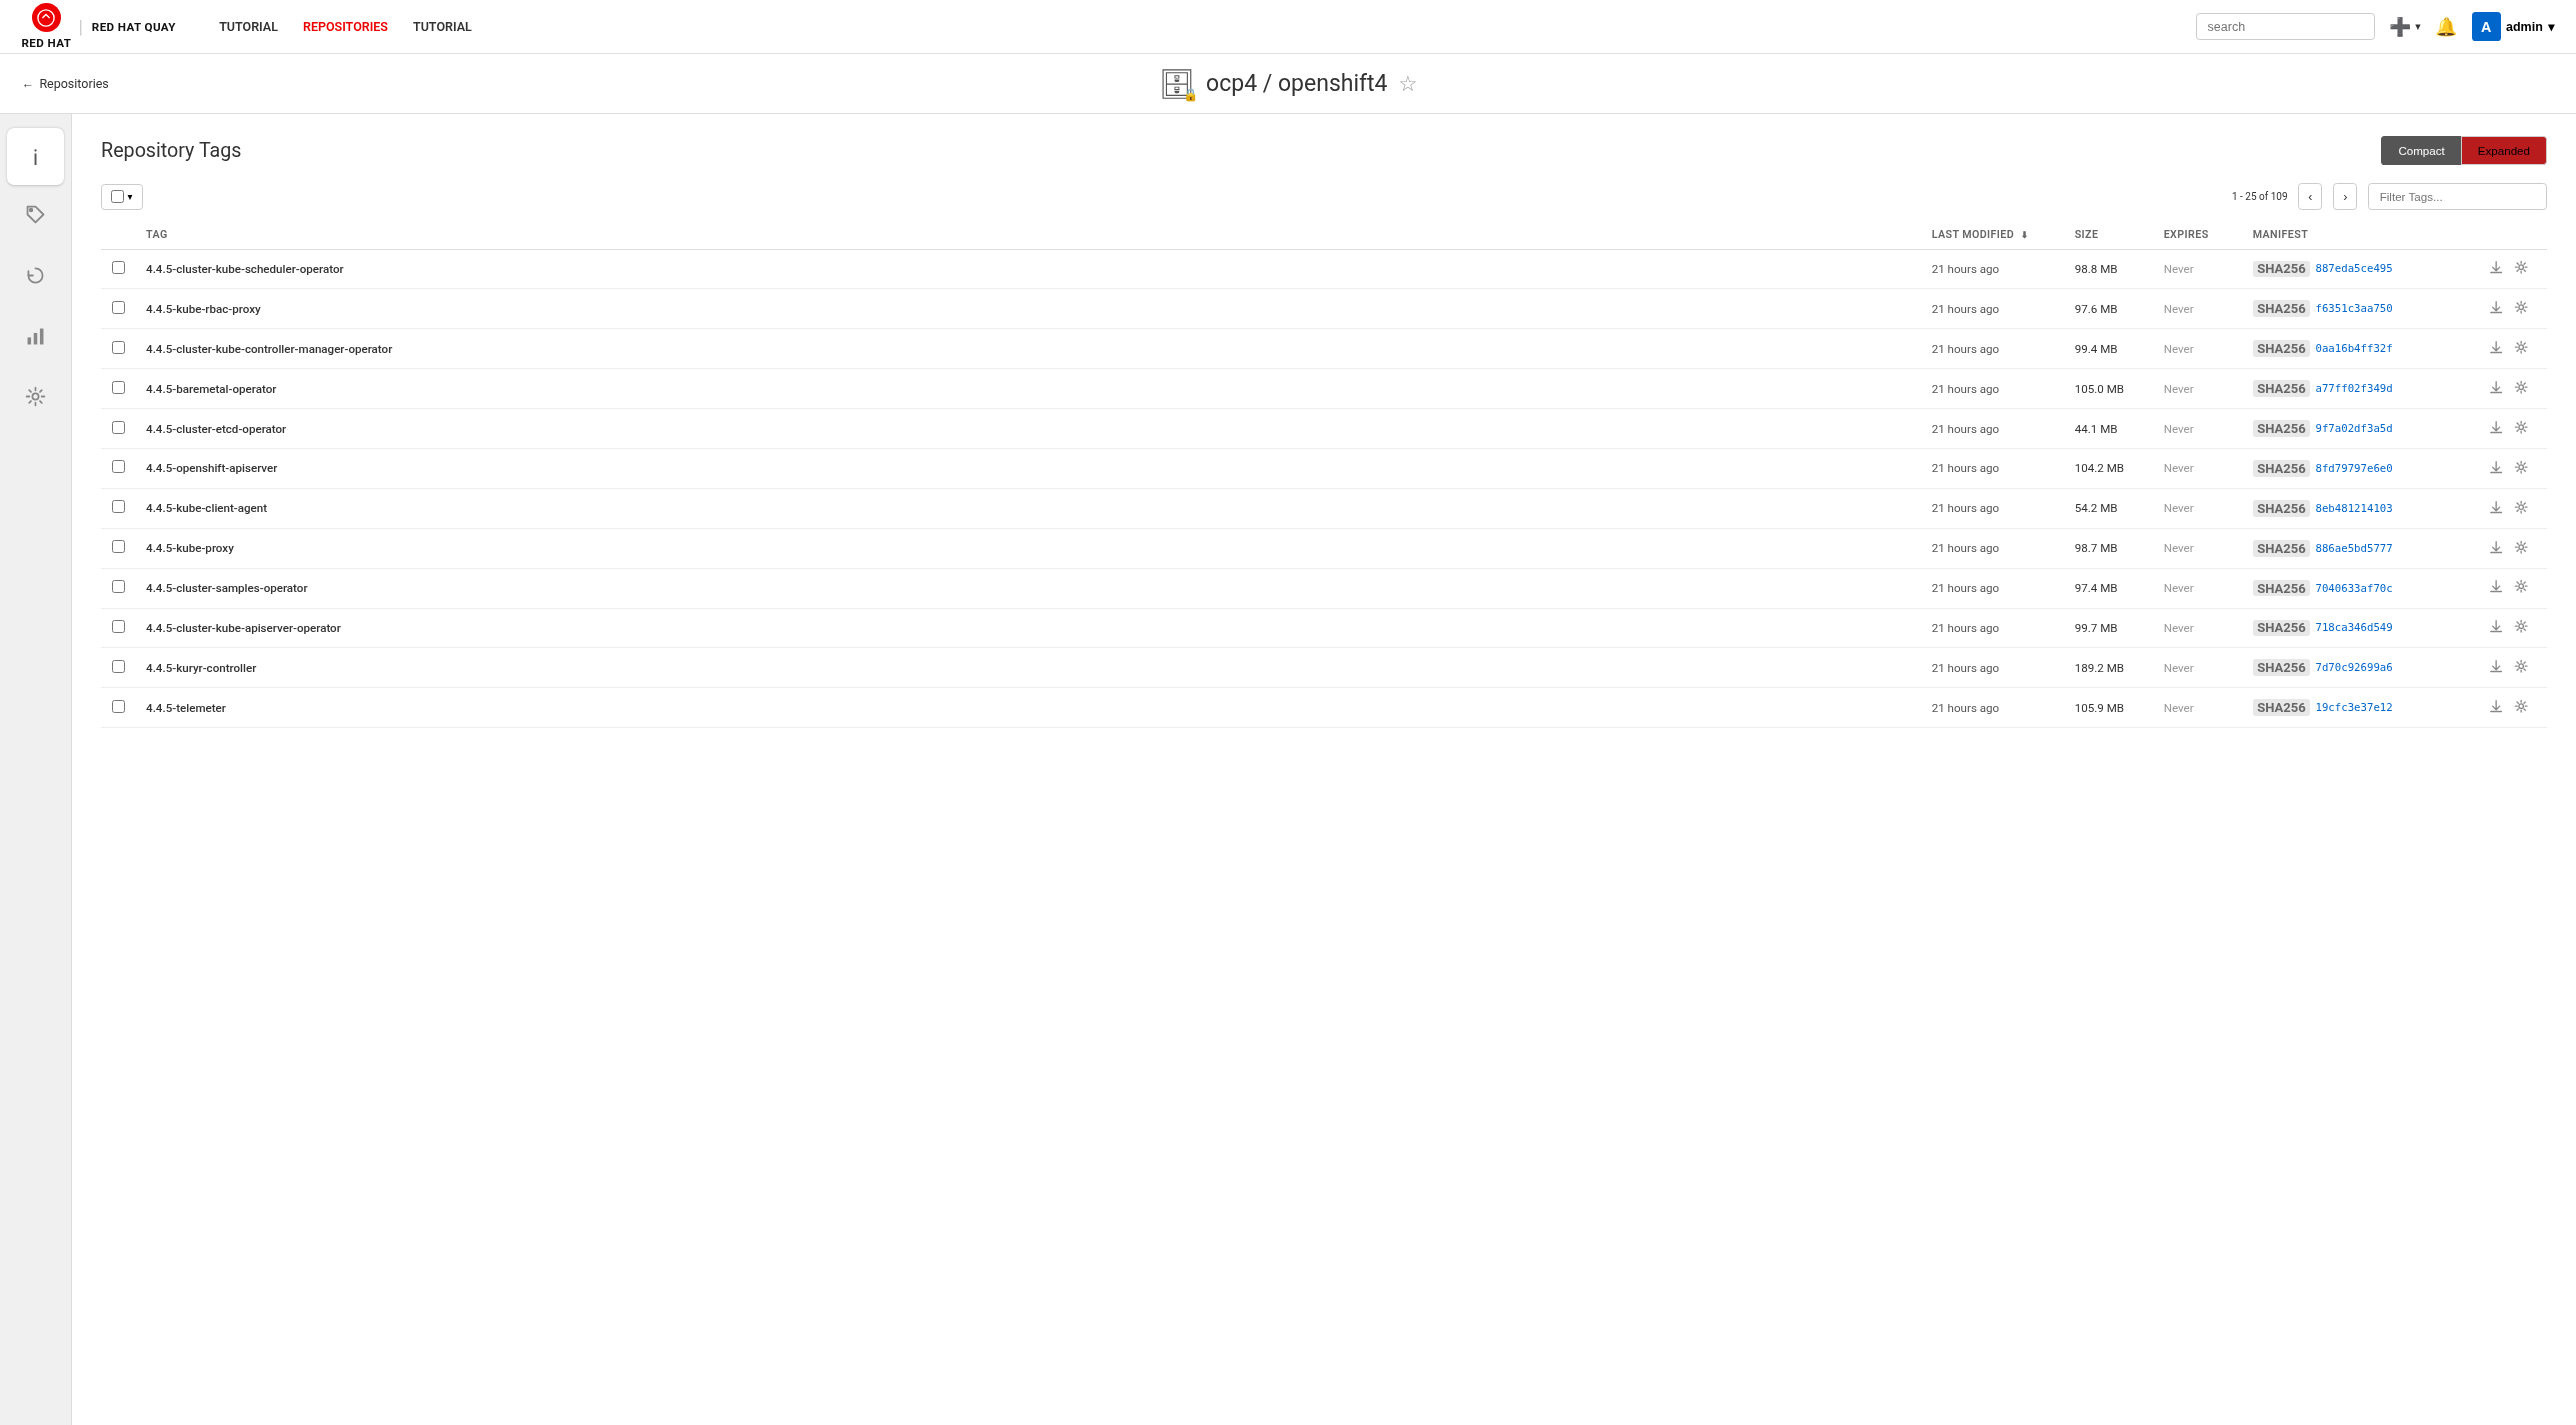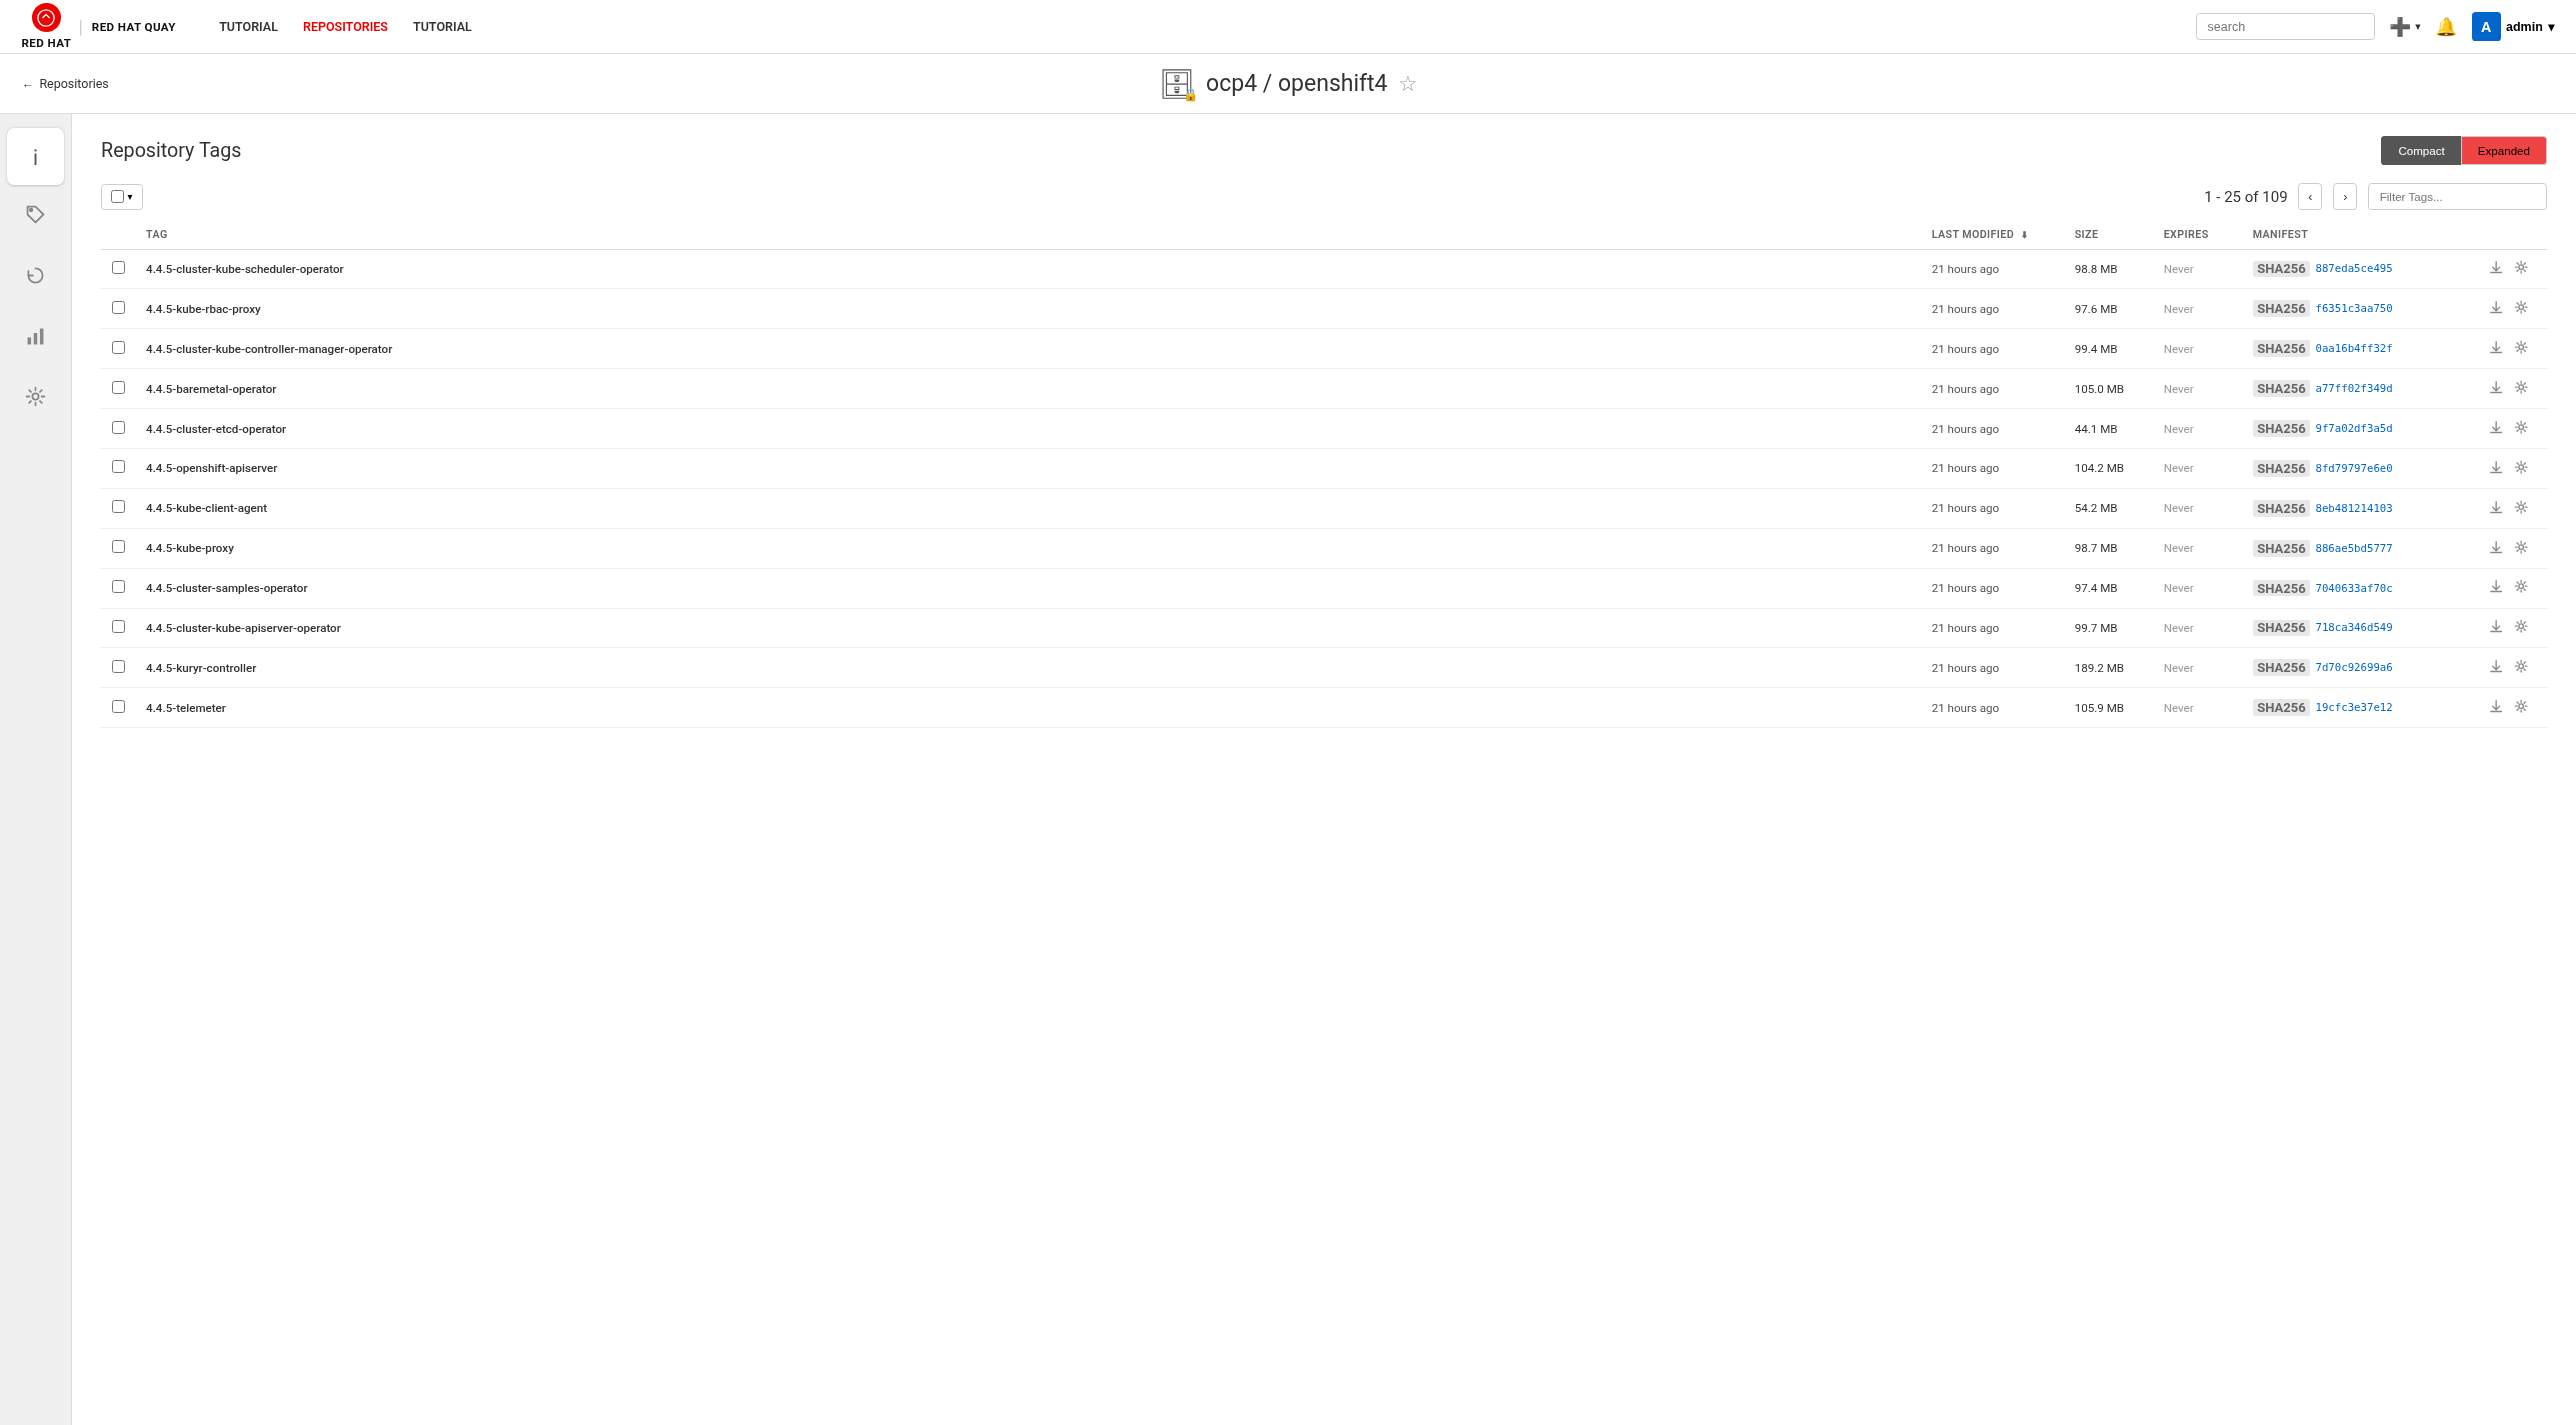--- a/index.html
+++ b/index.html
@@ -122,39 +122,39 @@
       overflow-y: auto;
       background: #fff;
     }
     .content-header {
       display: flex; align-items: center; justify-content: space-between;
       margin-bottom: 18px;
     }
     .content-title { font-size: 19.7px; font-weight: 400; }
     .view-toggle { display: flex; }
     .view-btn {
-      padding: 7.2px 16px; border: 0.9px solid #ccc; background: #ef4444;
+      padding: 7.2px 16px; border: 0.9px solid #ccc; background: #b91c1c;
       cursor: pointer; font-size: 11.6px; font-weight: 500;
     }
     .view-btn:first-child { border-radius: 3.6px 0 0 3.6px; border-right: none; }
     .view-btn:last-child { border-radius: 0 3.6px 3.6px 0; }
     .view-btn.active { background: #555; color: #fff; border-color: #555; }
 
     
     .toolbar {
       display: flex; align-items: center; justify-content: space-between;
       margin-bottom: 10.7px;
     }
     .toolbar-left { display: flex; align-items: center; gap: 7.2px; }
     .checkbox-btn {
       border: 0.9px solid #ccc; background: #fff; padding: 5.4px 9px;
       border-radius: 3.6px; cursor: pointer; display: flex; align-items: center; gap: 3.6px;
     }
     .toolbar-right { display: flex; align-items: center; gap: 10.7px; }
-    .pagination-info { font-size: 15px; color: #333; }
+    .pagination-info { font-size: 10px; color: #333; }
     .page-btn {
       border: 0.9px solid #ccc; background: #fff; padding: 5.4px 9px;
       border-radius: 3.6px; cursor: pointer; font-size: 12.5px; color: #333;
     }
     .filter-input {
       border: 0.9px solid #ccc; border-radius: 3.6px; padding: 6.3px 10.7px;
       font-size: 11.6px; width: 179px; color: #999;
     }
 
     

